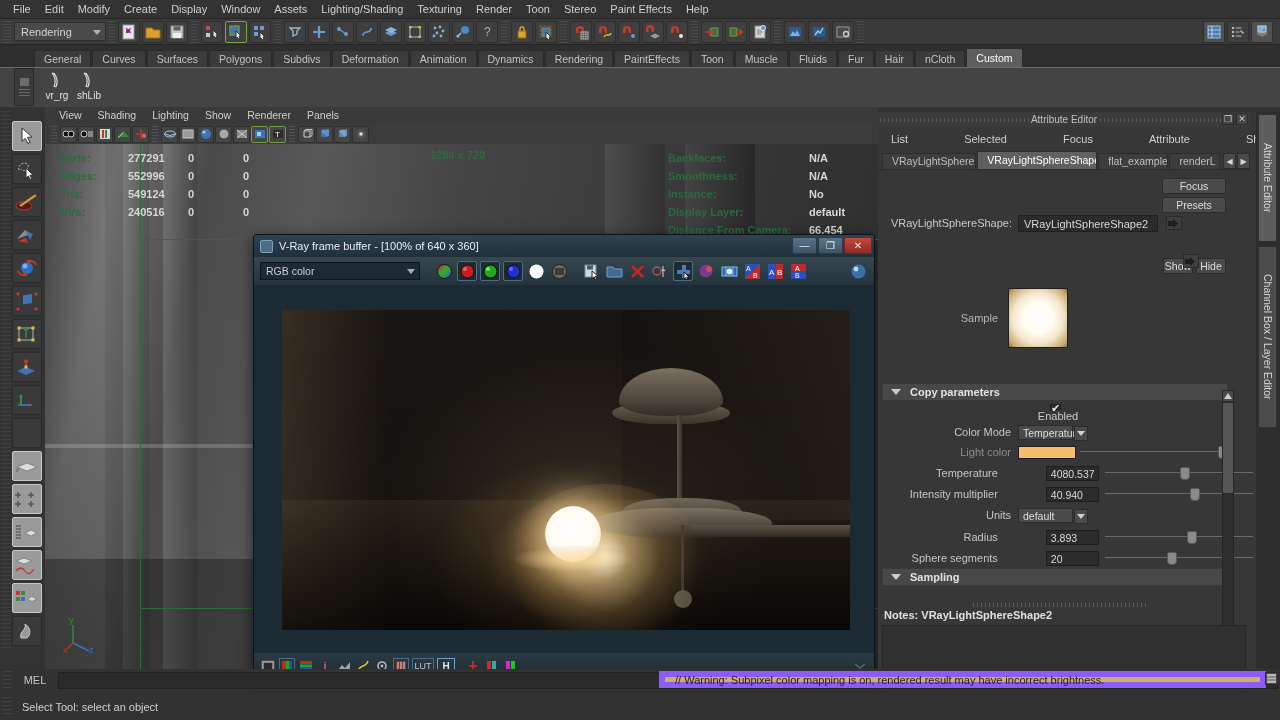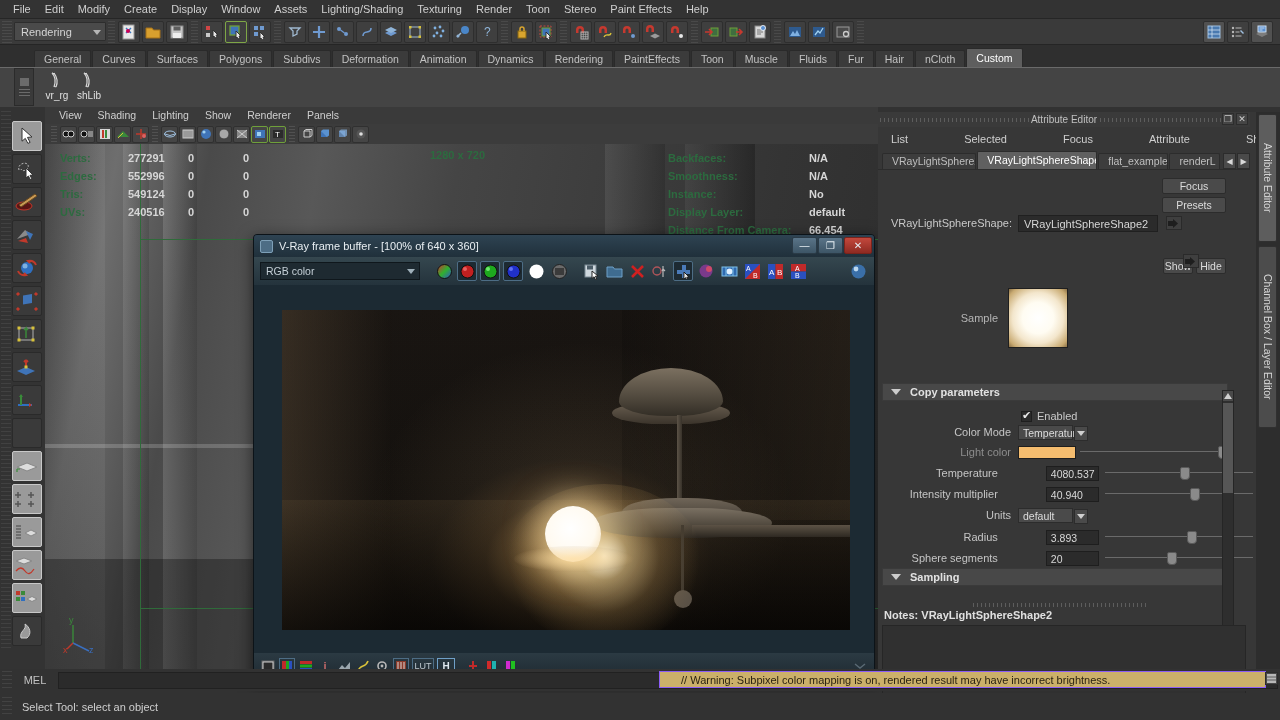--- a/index.html
+++ b/index.html
@@ -195,21 +195,21 @@
   .pcolor { width:58px; height:13px; background:#f5bd6f; border:1px solid #1e1e1e;}
   .slider { position:relative; width:140px; height:14px; margin-left:10px;}
   .slider .track { position:absolute; left:0; top:6px; width:140px; height:1px; background:#6a6a6a;}
   .slider .knob { position:absolute; top:1px; width:10px; height:13px; background:#8a8a8a;
      border:1px solid #5a5a5a; border-radius:2px 2px 4px 4px;}
   .pdropdown { width:55px; height:15px; background:#4a4a4a; border:1px solid #2c2c2c;
      font-size:10.5px; color:#dcdcdc; padding-left:4px; line-height:14px; position:relative;}
   .pdropdown .arrow { position:absolute; right:-16px; top:0; width:14px; height:15px;
      background:#4a4a4a; border:1px solid #2c2c2c; display:flex;align-items:center;justify-content:center;}
   .pdropdown .arrow i { border-left:4px solid transparent;border-right:4px solid transparent;border-top:5px solid #cfcfcf;}
-  .checkrow { position:absolute; left:8px; width:360px; height:18px; display:flex; align-items:flex-end;}
+  .checkrow { position:absolute; left:0; width:360px; height:18px; display:flex; align-items:center;flex-direction:column;}
   .checkrow .box { width:11px;height:11px;background:#2b2b2b;border:1px solid #1e1e1e; margin-right:5px;
      position:relative;}
   .checkrow .box:after { content:"✔"; position:absolute; left:0px; top:-3px; font-size:11px; color:#e8e8e8;}
   .scrollcol { position:absolute; right:16px; top:220px; width:12px; height:310px; background:#2e2e2e;
      border:1px solid #252525;}
   .scrollcol .up,.scrollcol .dn { width:10px;height:10px; background:#4a4a4a; display:flex;align-items:center;justify-content:center;}
   .scrollcol .thumb { position:absolute; left:0; top:12px; width:10px; height:90px; background:#565656;}
   .notes { position:absolute; left:0; top:430px; width:372px; height:22px; }
   .notes .dots { position:absolute; left:95px; top:3px; width:175px; height:4px;
      background: repeating-linear-gradient(to right,#5d5d5d 0 1px,transparent 1px 4px);}
@@ -227,21 +227,21 @@
   .vtab span { writing-mode:vertical-rl; font-size:10.5px; color:#d5d5d5; white-space:nowrap;}
 
   
   .melbar { position:absolute; left:0; top:669px; width:1280px; height:22px; background:#323232;
      display:flex; align-items:center;}
   .melgrip { width:10px; height:18px; margin-left:2px;
      background: repeating-linear-gradient(to bottom,#4d4d4d 0 1px, transparent 1px 4px); opacity:.6;}
   .mellabel { width:46px; text-align:center; font-size:11px; color:#c2c2c2;}
   .melinput { flex:1; height:17px; background:#2b2b2b; border:1px solid #212121; margin-right:2px;}
   .warnbar { position:absolute; left:659px; top:671px; width:607px; height:17px;
-     background:#cbb06a; border:1px solid #8b5cf6; display:flex; align-items:center; padding-left:21px;}
+     background:#cbb06a; border:6px solid #8b5cf6; display:flex; align-items:center; padding-left:10px;}
   .warnbar .t { font-size:11px; color:#2a2212; white-space:nowrap; overflow:hidden;}
   .warnbtn { position:absolute; right:2px; top:672px; width:13px;height:13px; background:#4a4a4a;
      border:1px solid #2c2c2c;}
   .statusline { position:absolute; left:0; top:693px; width:1280px; height:27px; background:#323232;
      display:flex; align-items:center;}
   .statusgrip { width:10px;height:20px;margin-left:2px;
      background: repeating-linear-gradient(to bottom,#4d4d4d 0 1px, transparent 1px 4px); opacity:.6;}
   .statustxt { margin-left:10px; font-size:11px; color:#cfcfcf;}
 </style>
 </head>

